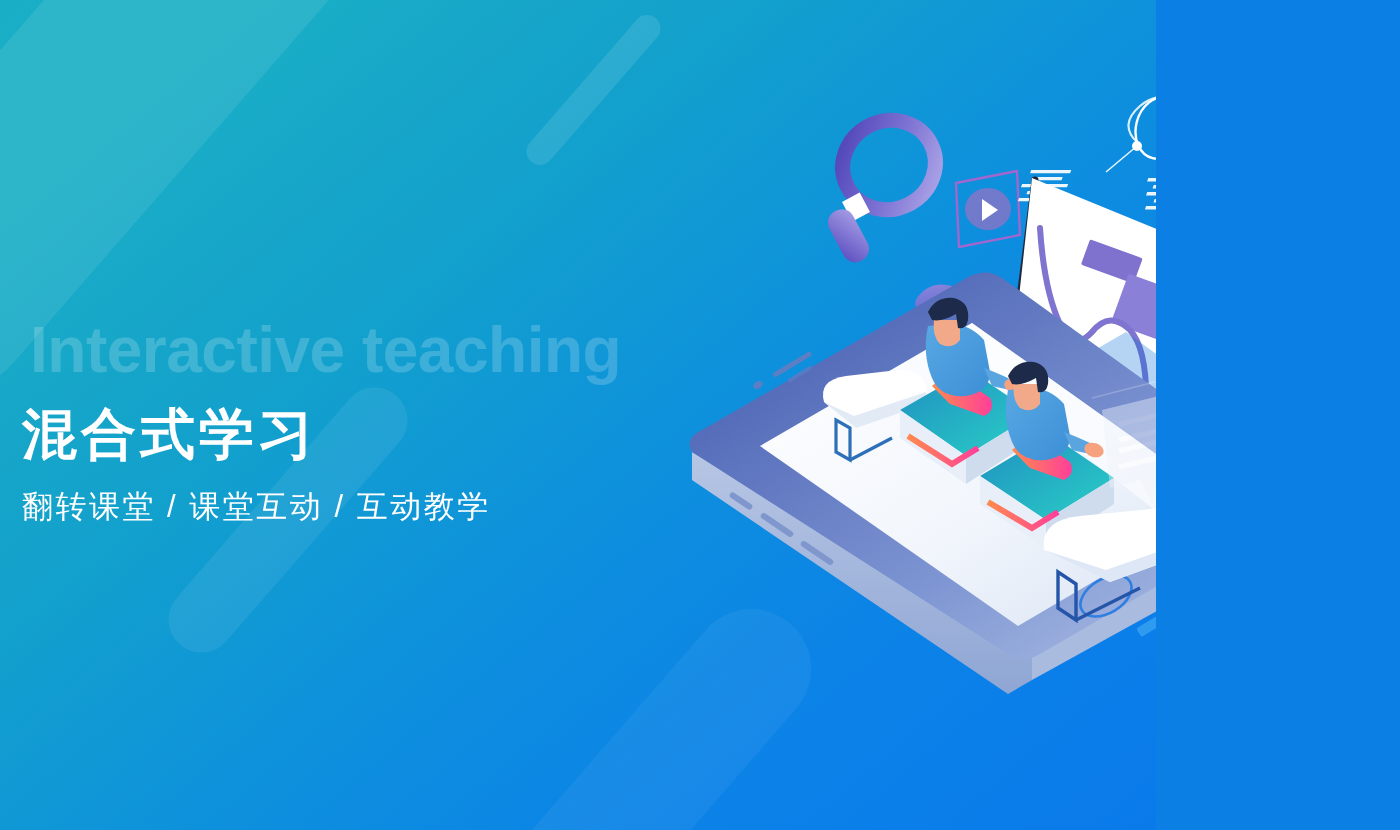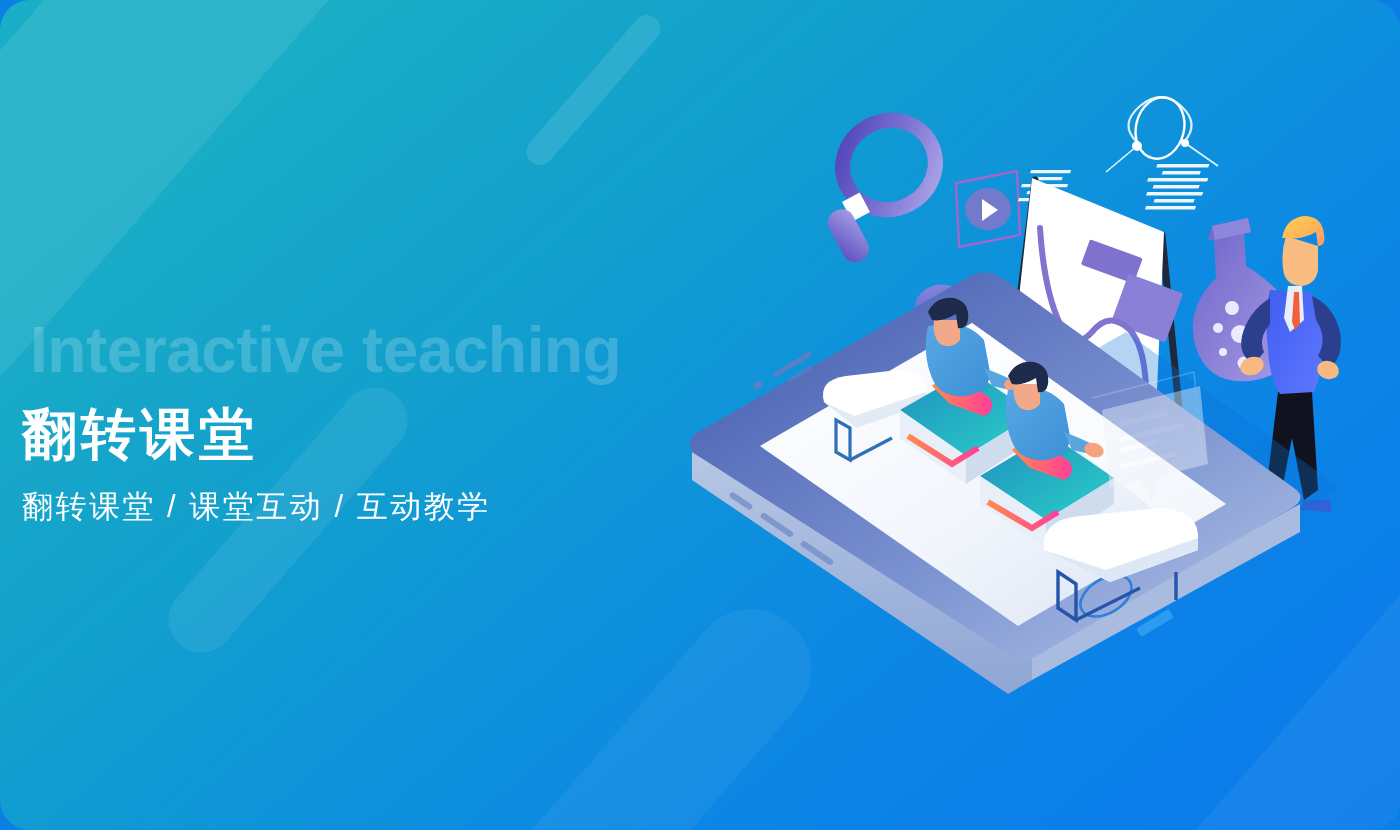--- a/index.html
+++ b/index.html
@@ -5,34 +5,33 @@
 <style>
   * { margin:0; padding:0; box-sizing:border-box; }
   html, body {
     width:1400px; height:830px;
     font-family:"Liberation Sans","DejaVu Sans",sans-serif;
     overflow:hidden; background:#0c7fe5;
   }
 
   .banner {
     position:relative;
-    width:1400px; height:830px;
+    width:1156px; height:830px;
     overflow:hidden;
     background:
       linear-gradient(140deg,
         #1aaec6 0%,
         #1aafc6 12%,
         #16a5c9 26%,
         #12a0cd 36%,
         #0f95d8 50%,
         #0d8ce0 62%,
         #0c84e6 74%,
         #0b7fe9 86%,
         #0a7aea 100%);
-    border-radius: 30px;
   }
 
   
   .capsule { position:absolute; border-radius:999px; pointer-events:none; }
 
   .cap-big {
     width:215px; height:800px;
     left:18px; top:-330px;
     transform:rotate(41deg);
     transform-origin:50% 50%;
@@ -108,21 +107,21 @@
 <div class="banner">
 
   <div class="capsule cap-big"></div>
   <div class="capsule cap-thin-top"></div>
   <div class="capsule cap-mid"></div>
   <div class="capsule cap-right-low"></div>
   <div class="capsule cap-device-glow"></div>
 
   <div class="text-block">
     <div class="ghost-title">Interactive teaching</div>
-    <div class="main-title">翻转课堂</div>
+    <div class="main-title">混合式学习</div>
     <div class="sub-title">翻转课堂 / 课堂互动 / 互动教学</div>
   </div>
 
   <div class="illustration">
   <svg viewBox="0 0 760 700" xmlns="http://www.w3.org/2000/svg">
     <defs>
       <linearGradient id="gPurpA" x1="0" y1="0" x2="1" y2="1">
         <stop offset="0%" stop-color="#4b3fb5"></stop>
         <stop offset="55%" stop-color="#7e74d4"></stop>
         <stop offset="100%" stop-color="#b3acea"></stop>

